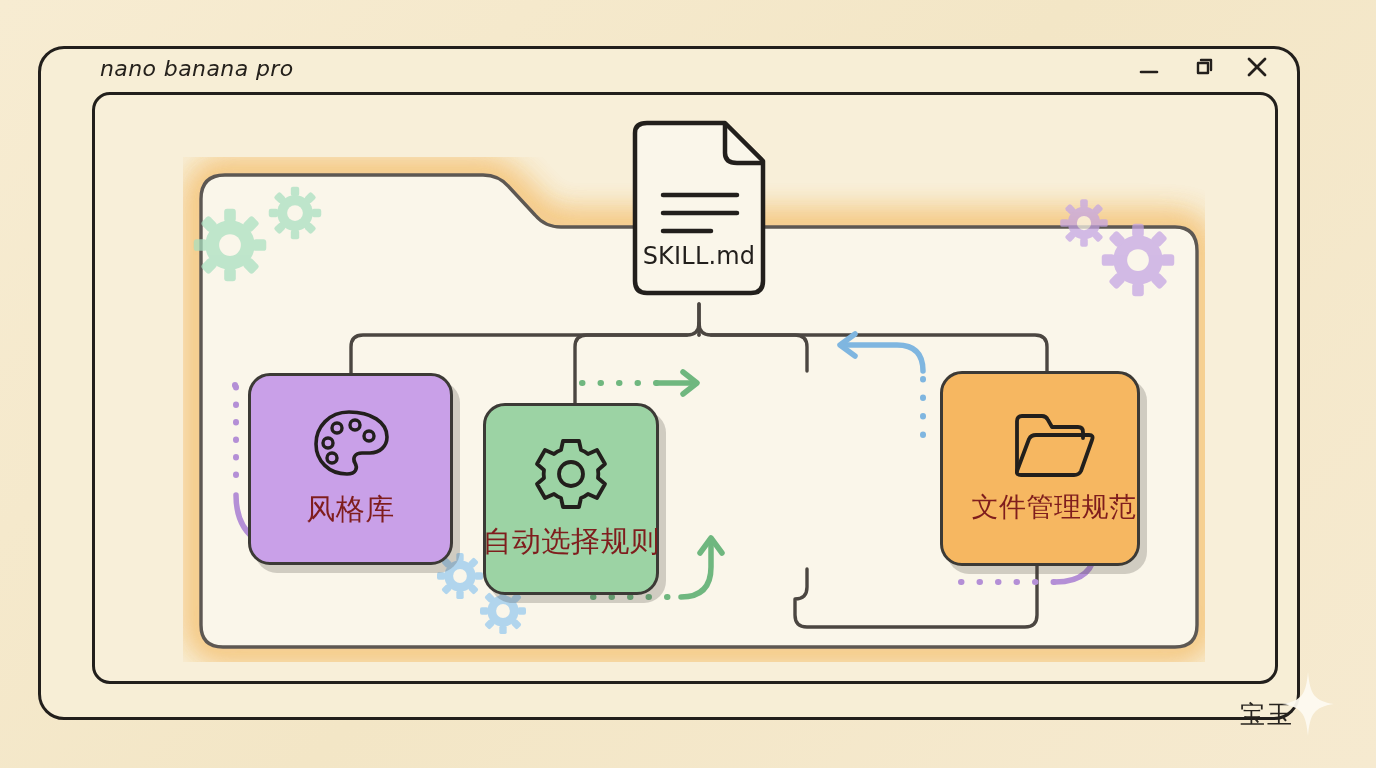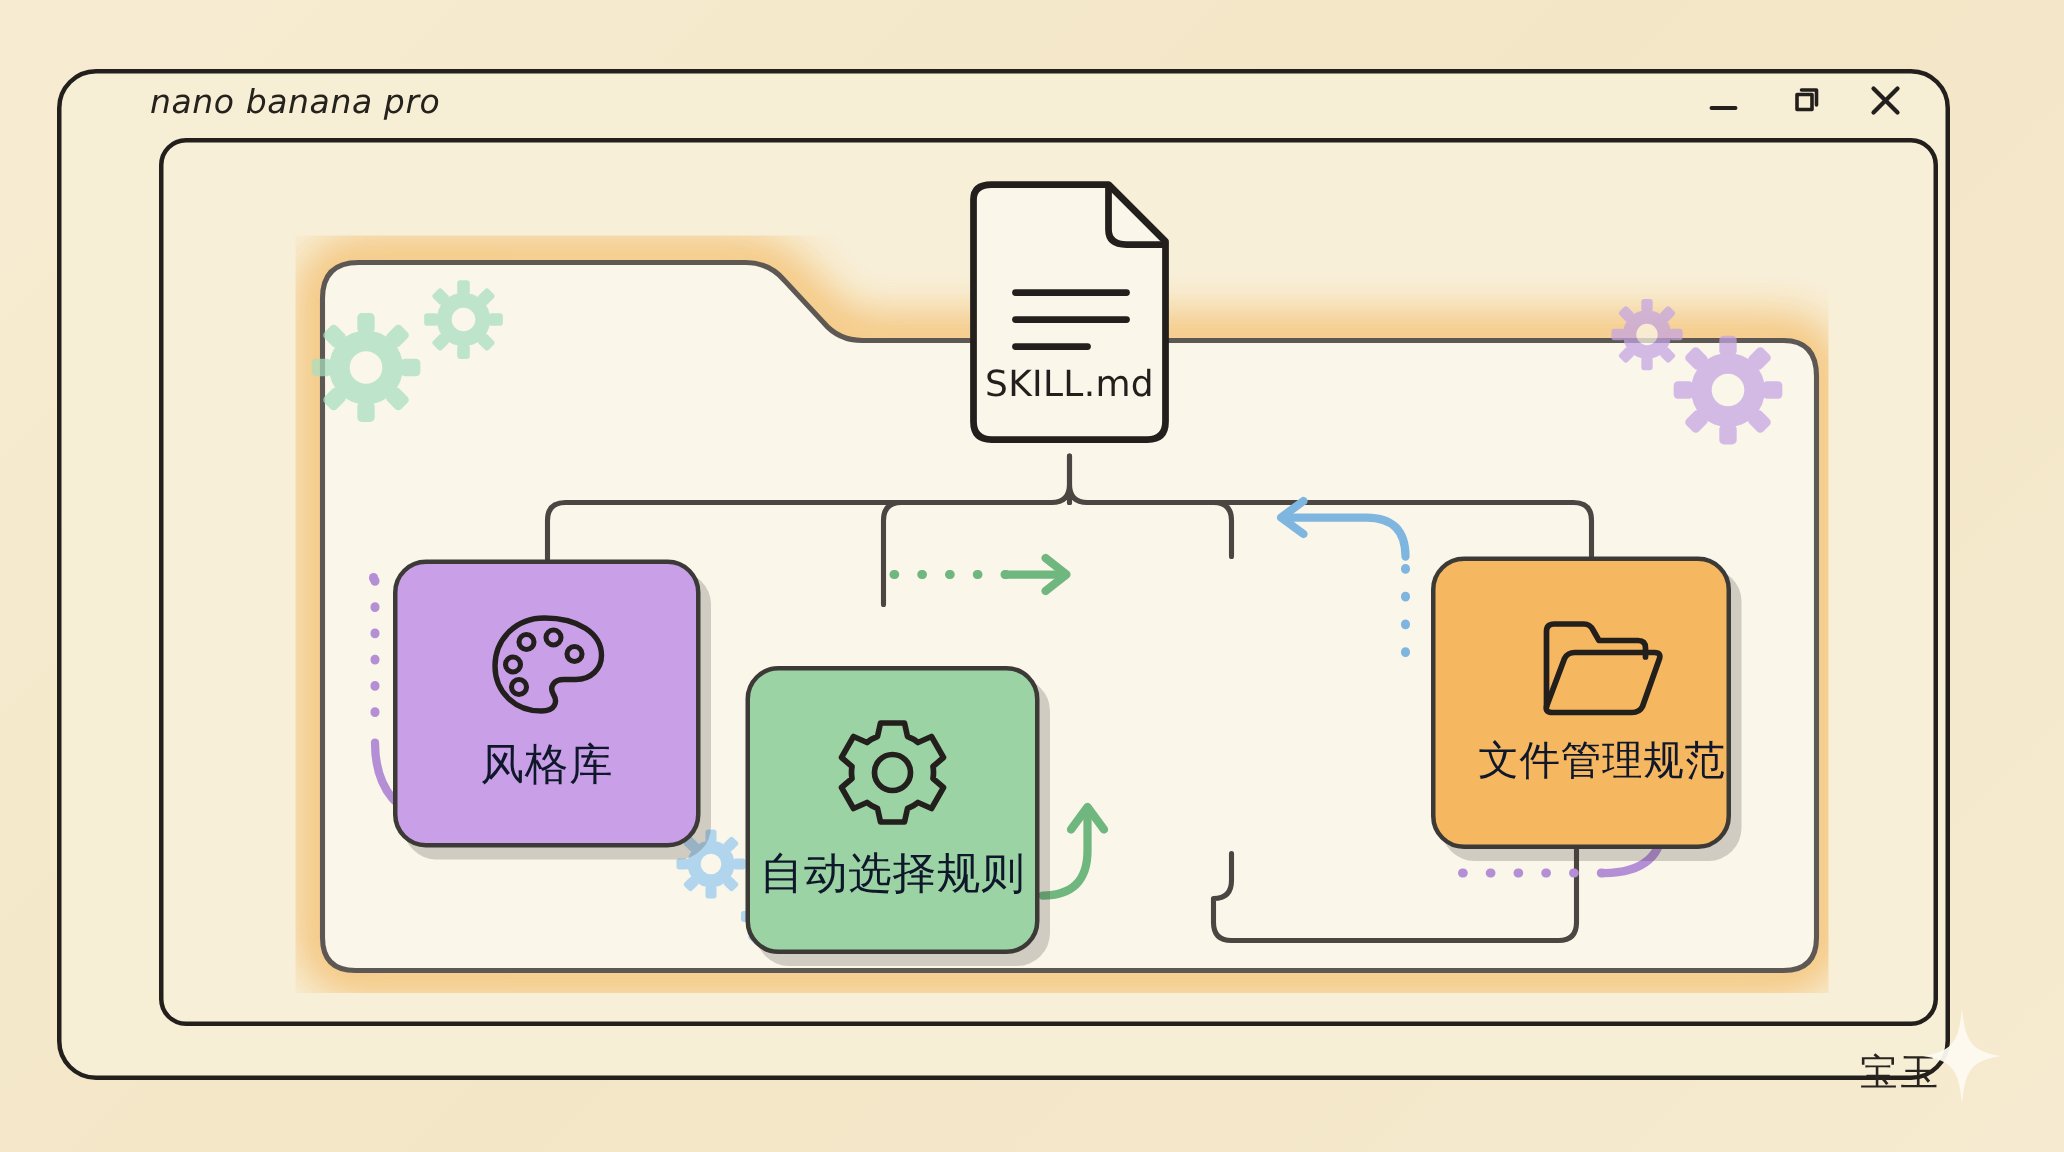--- a/index.html
+++ b/index.html
@@ -65,21 +65,21 @@
     height: 30px;
     display: flex;
     align-items: center;
     justify-content: center;
     cursor: pointer;
   }
 
   
   .inner-panel {
     position: absolute;
-    left: 106px;
+    left: 92px;
     top: 92px;
     width: 1186px;
     height: 592px;
     border: 3px solid #221f1c;
     border-radius: 18px;
     background: #f8efd9;
     box-sizing: border-box;
     overflow: hidden;
   }
 
@@ -129,29 +129,29 @@
     border-radius: 22px;
     box-sizing: border-box;
     display: flex;
     flex-direction: column;
     align-items: center;
     justify-content: center;
     box-shadow: 7px 8px 0 rgba(60,56,50,0.22);
   }
   .card-label {
     font-size: 27px;
-    color: #0f172a;
+    color: #7f1d1d;
     margin-top: 10px;
     white-space: nowrap;
     letter-spacing: 0.5px;
   }
   .card-icon { display:block; }
 
   #card-style     { left: 153px;  top: 278px;  width: 205px; height: 192px; background:#c9a0e8; }
-  #card-rules     { left: 388px;  top: 308px;  width: 196px; height: 192px; background:#9cd3a4;margin-top:41px; }
+  #card-rules     { left: 388px;  top: 308px;  width: 176px; height: 192px; background:#9cd3a4; }
   #card-workflow  { left: 613px;  top: 276px;  width: 200px; height: 198px; background:#9ecbee; }
   #card-files     { left: 845px;  top: 276px;  width: 200px; height: 195px; background:#f6b761;padding-left:28px; }
 
   #card-style .card-label    { font-size: 29px; }
   #card-rules .card-label    { font-size: 29px; }
   #card-workflow .card-label { font-size: 29px; }
   #card-files .card-label    { font-size: 27px; }
 
   
   .watermark {

